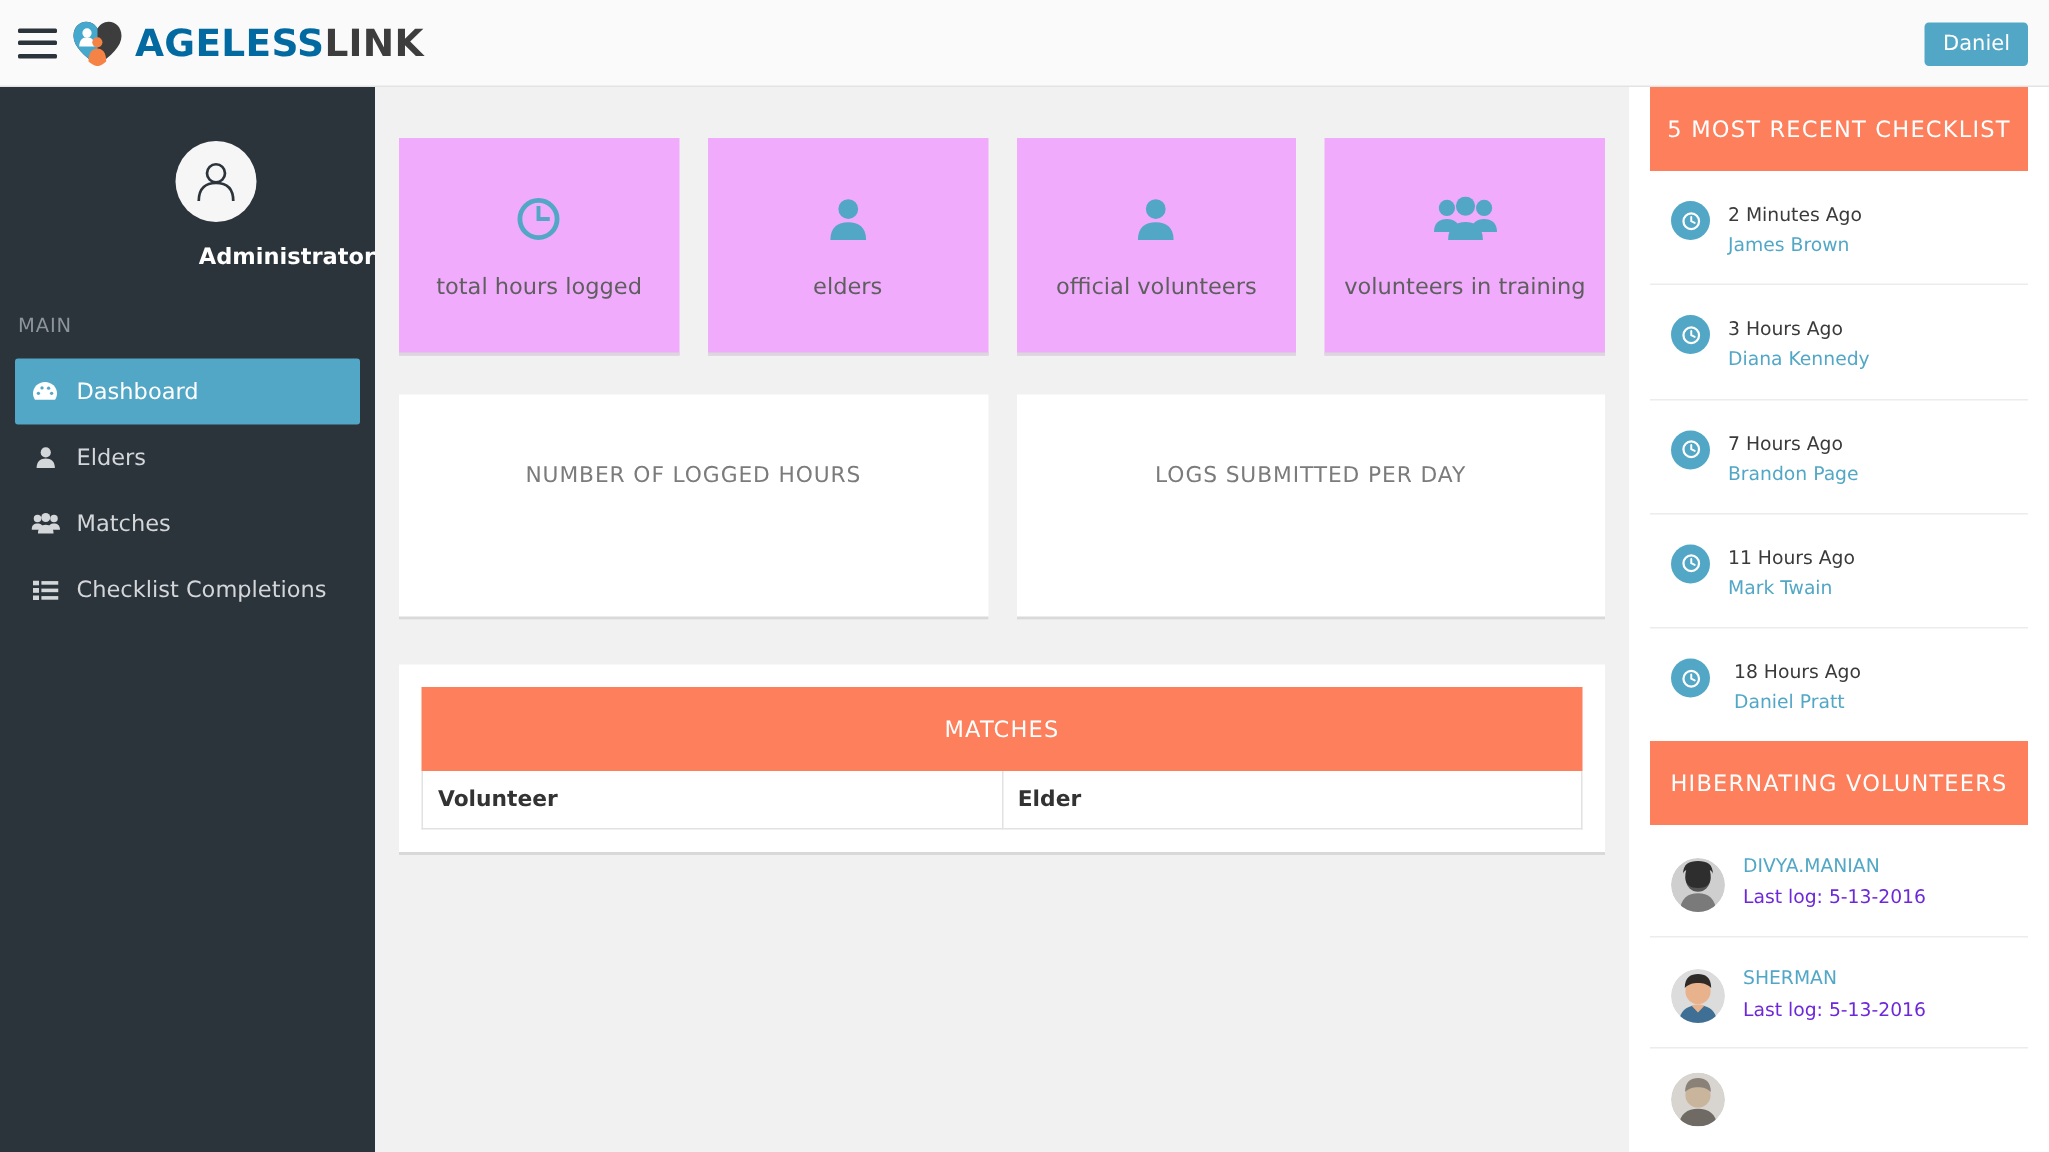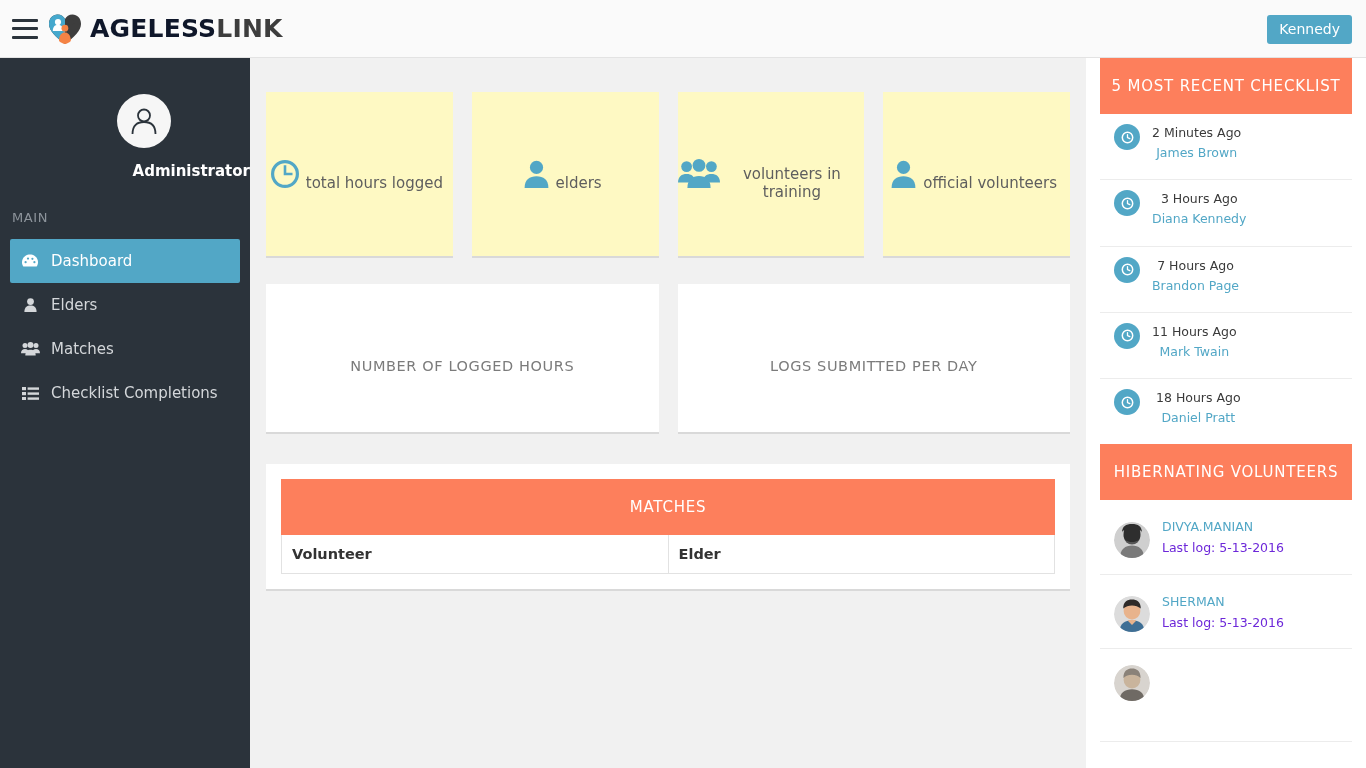--- a/index.html
+++ b/index.html
@@ -23,21 +23,21 @@
     width: 26px; height: 20px;
     margin-left: 12px; margin-right: 10px;
     display: flex; flex-direction: column; justify-content: space-between;
     cursor: pointer;
   }
   .hamburger i { display: block; height: 3px; background: #2b333b; border-radius: 1px; }
 
   .brand { display: flex; align-items: center; gap: 8px; cursor: pointer; }
   .brand-logo { width: 34px; height: 32px; display: block; }
   .brand-text { font-size: 25px; font-weight: bold; letter-spacing: .2px; line-height: 1; }
-  .brand-text .ageless { color: #0f172a; }
+  .brand-text .ageless { color: #0369a1; }
   .brand-text .link { color: #3d3d3d; }
 
   .logout-btn {
     position: absolute; right: 14px; top: 15px;
     background: #52a7c6; color: #ffffff;
     border: none; border-radius: 3px;
     padding: 6px 12px 7px;
     font-size: 14px; font-family: inherit;
     cursor: pointer;
   }
@@ -80,36 +80,36 @@
 
   
   .main {
     position: absolute; top: 58px; left: 250px;
     width: 836px; height: 710px;
     background: #f1f1f1;
     overflow: hidden;
   }
   .stat-row { display: flex; padding: 34px 16px 0 16px; gap: 19px; }
   .stat-card {
-    flex: 1; height: 166px; background: #fef9c3;
+    flex: 1; height: 145px; background: #f0abfc;
     border-bottom: 2px solid #d9d9d9;
-    display: flex; flex-direction: row;
+    display: flex; flex-direction: column;
     align-items: center; justify-content: center;
   }
   .stat-card .stat-ico { height: 36px; display: flex; align-items: center; }
   .stat-card .stat-label {
     margin-top: 18px; color: #5e5e5e;
     font-size: 15px; text-align: center; padding: 0 6px;
   }
 
   .chart-row { display: flex; padding: 26px 16px 0 16px; gap: 19px; }
   .chart-card {
     flex: 1; height: 150px; background: #ffffff;
     border-bottom: 2px solid #d9d9d9;
-    padding-top: 74px;
+    padding-top: 46px;
   }
   .chart-title {
     text-align: center; color: #7b7b7b;
     font-size: 14.5px; letter-spacing: .6px;
   }
 
   .matches-panel {
     margin: 30px 16px 0 16px;
     background: #ffffff; padding: 15px;
     border-bottom: 2px solid #d9d9d9;
@@ -135,24 +135,23 @@
     overflow: hidden;
   }
   .panel-head {
     background: #fd7f5c; color: #ffffff;
     text-align: center; font-size: 15px; letter-spacing: .8px;
     padding: 19px 0; margin: 0 14px 0 14px;
   }
   .rp-list { padding: 0 14px; }
   .rp-item {
     display: flex; align-items: flex-start; gap: 12px;
-    padding: 8px 0 17px 14px;
+    padding: 18px 0 17px 14px;
     border-bottom: 1px solid #ececec;
     cursor: pointer;
-    text-align: center;
   }
   .rp-item:last-child { border-bottom: none; gap: 16px; }
   .clock-badge {
     width: 26px; height: 26px; border-radius: 50%;
     background: #52a7c6; flex: 0 0 26px;
     display: flex; align-items: center; justify-content: center;
     margin-top: 2px;
   }
   .rp-time { font-size: 12.5px; color: #3a3a3a; line-height: 1.45; }
   .rp-name { font-size: 12.5px; color: #52a7c6; line-height: 1.45; }
@@ -187,21 +186,21 @@
       <circle cx="10" cy="9" r="3.1" fill="#ffffff"></circle>
       <path d="M4.8 18 C4.8 13.8 7 11.8 10 11.8 C13 11.8 15.2 13.8 15.2 18 Z" fill="#ffffff"></path>
       <circle cx="23.4" cy="9" r="3.1" fill="#3d3d3d"></circle>
       <circle cx="16.9" cy="15.2" r="3.4" fill="#f58345"></circle>
       <path d="M11 28 C11 22 13.6 19.4 16.9 19.4 C20.2 19.4 22.8 22 22.8 28 C21 29.6 18.8 31 17 31 C15.2 31 13 29.6 11 28 Z" fill="#f58345"></path>
     </svg>
     <span class="brand-text">
       <span class="ageless">AGELESS</span><span class="link">LINK</span>
     </span>
   </div>
-  <button class="logout-btn">Kennedy</button>
+  <button class="logout-btn">Daniel</button>
 </div>
 
 <div class="sidebar">
   <div class="profile">
     <div class="avatar-circle">
       <svg width="34" height="34" viewBox="0 0 34 34">
         <circle cx="17" cy="11.5" r="6" fill="none" stroke="#2b333b" stroke-width="1.8"></circle>
         <path d="M5.5 30 C5.5 21 10.5 18 17 18 C23.5 18 28.5 21 28.5 30" fill="none" stroke="#2b333b" stroke-width="1.8"></path>
       </svg>
     </div>
@@ -283,40 +282,40 @@
         <svg width="27" height="30" viewBox="0 0 27 30" fill="#52a7c6">
           <circle cx="13.5" cy="8.4" r="6.6"></circle>
           <path d="M1.6 29 C1.6 20.4 6.6 17.2 13.5 17.2 C20.4 17.2 25.4 20.4 25.4 29 Z"></path>
         </svg>
       </span>
       <div class="stat-label">elders</div>
     </div>
 
     <div class="stat-card">
       <span class="stat-ico">
+        <svg width="27" height="30" viewBox="0 0 27 30" fill="#52a7c6">
+          <circle cx="13.5" cy="8.4" r="6.6"></circle>
+          <path d="M1.6 29 C1.6 20.4 6.6 17.2 13.5 17.2 C20.4 17.2 25.4 20.4 25.4 29 Z"></path>
+        </svg>
+      </span>
+      <div class="stat-label">official volunteers</div>
+    </div>
+
+    <div class="stat-card">
+      <span class="stat-ico">
         <svg width="42" height="30" viewBox="0 0 42 30" fill="#52a7c6">
           <circle cx="8.6" cy="7.6" r="5.4"></circle>
           <circle cx="33.4" cy="7.6" r="5.4"></circle>
           <circle cx="21" cy="6.4" r="6.4"></circle>
           <path d="M0 23.6 C0 17.4 3.8 15 8.6 15 C13.4 15 17.2 17.4 17.2 23.6 Z"></path>
           <path d="M24.8 23.6 C24.8 17.4 28.6 15 33.4 15 C38.2 15 42 17.4 42 23.6 Z"></path>
           <path d="M9.4 29 C9.4 20.6 14.4 17 21 17 C27.6 17 32.6 20.6 32.6 29 Z"></path>
         </svg>
       </span>
       <div class="stat-label">volunteers in training</div>
-    </div>
-
-    <div class="stat-card">
-      <span class="stat-ico">
-        <svg width="27" height="30" viewBox="0 0 27 30" fill="#52a7c6">
-          <circle cx="13.5" cy="8.4" r="6.6"></circle>
-          <path d="M1.6 29 C1.6 20.4 6.6 17.2 13.5 17.2 C20.4 17.2 25.4 20.4 25.4 29 Z"></path>
-        </svg>
-      </span>
-      <div class="stat-label">official volunteers</div>
     </div>
   </div>
 
   <div class="chart-row">
     <div class="chart-card">
       <div class="chart-title">NUMBER OF LOGGED HOURS</div>
     </div>
     <div class="chart-card">
       <div class="chart-title">LOGS SUBMITTED PER DAY</div>
     </div>

